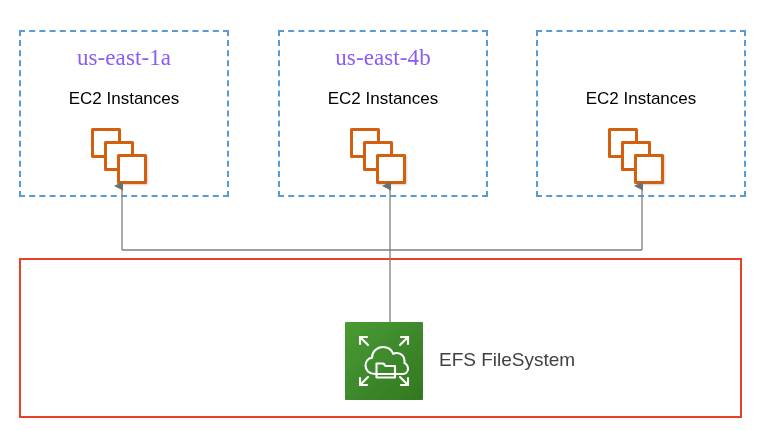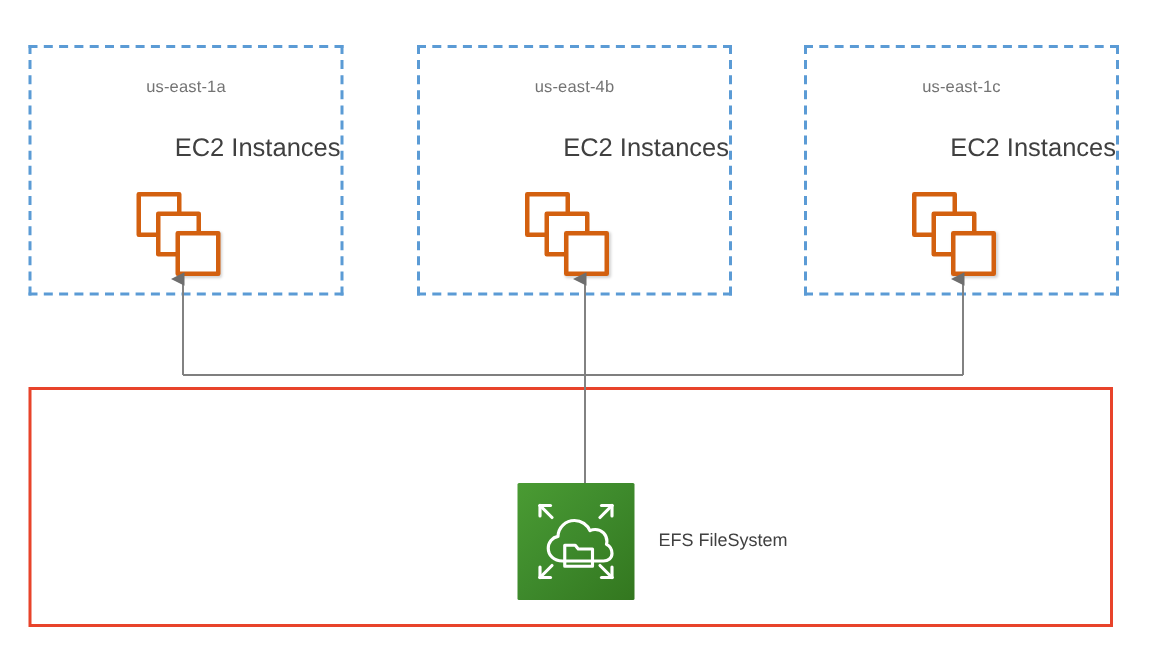--- a/index.html
+++ b/index.html
@@ -33,33 +33,34 @@
   .az-box.az-0 { left: 19px;  width: 210px; }
   .az-box.az-1 { left: 278px; width: 210px; }
   .az-box.az-2 { left: 536px; width: 210px; }
 
   .az-title {
     position: absolute;
     top: 16px;
     left: 0;
     width: 100%;
     text-align: center;
-    color: #737373;
-    font-size: 11px;
+    color: #8b5cf6;
+    font-size: 23px;
     line-height: 20px;
     letter-spacing: 0.1px;
     white-space: nowrap;
+    font-family: Liberation Serif, serif;
   }
   .az-subtitle {
     position: absolute;
     top: 57px;
     left: 0;
     width: 100%;
-    text-align: right;
-    color: #404040;
+    text-align: center;
+    color: #000000;
     font-size: 17px;
     line-height: 20px;
     white-space: nowrap;
   }
 
   
   .ec2-icon {
     position: absolute;
     top: 96px;
     left: 50%;
@@ -118,21 +119,21 @@
     height: 78px;
     background: linear-gradient(135deg, #4A9B33 0%, #3E8A2C 48%, #33771F 100%);
     border-radius: 1px;
   }
   #efs-icon svg { display: block; }
   #efs-label {
     position: absolute;
     left: 94px;
     top: 26px;
     color: #414141;
-    font-size: 12px;
+    font-size: 19px;
     line-height: 24px;
     white-space: nowrap;
   }
 
   
   #connectors {
     position: absolute;
     left: 0;
     top: 0;
     width: 774px;
@@ -159,21 +160,20 @@
     <div class="az-title">us-east-4b</div>
     <div class="az-subtitle">EC2 Instances</div>
     <div class="ec2-icon">
       <div class="ec2-sq back"></div>
       <div class="ec2-sq mid"></div>
       <div class="ec2-sq front"></div>
     </div>
   </div>
 
   <div class="az-box az-2">
-    <div class="az-title">us-east-1c</div>
     <div class="az-subtitle">EC2 Instances</div>
     <div class="ec2-icon">
       <div class="ec2-sq back"></div>
       <div class="ec2-sq mid"></div>
       <div class="ec2-sq front"></div>
     </div>
   </div>
 
   <div id="security-group-box"></div>
 

